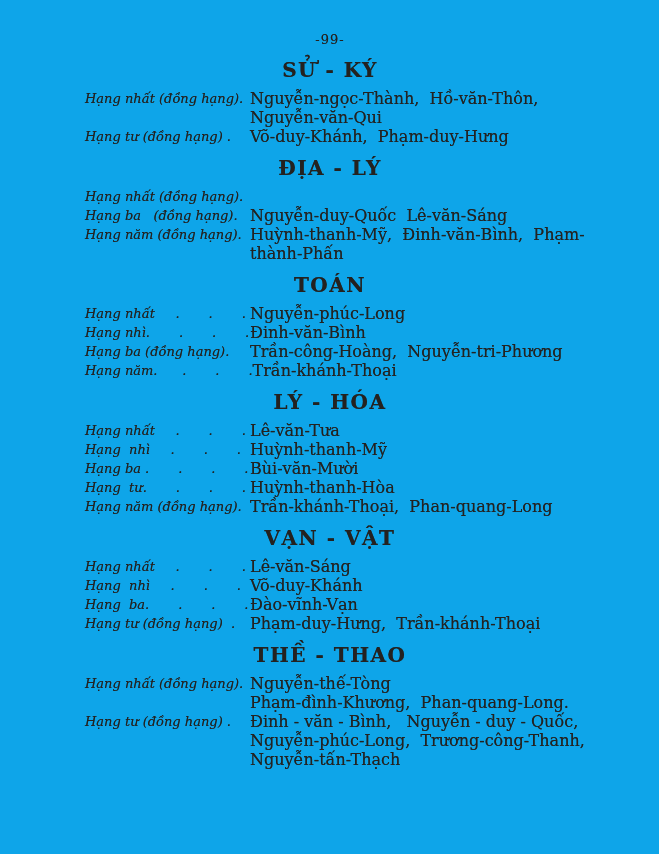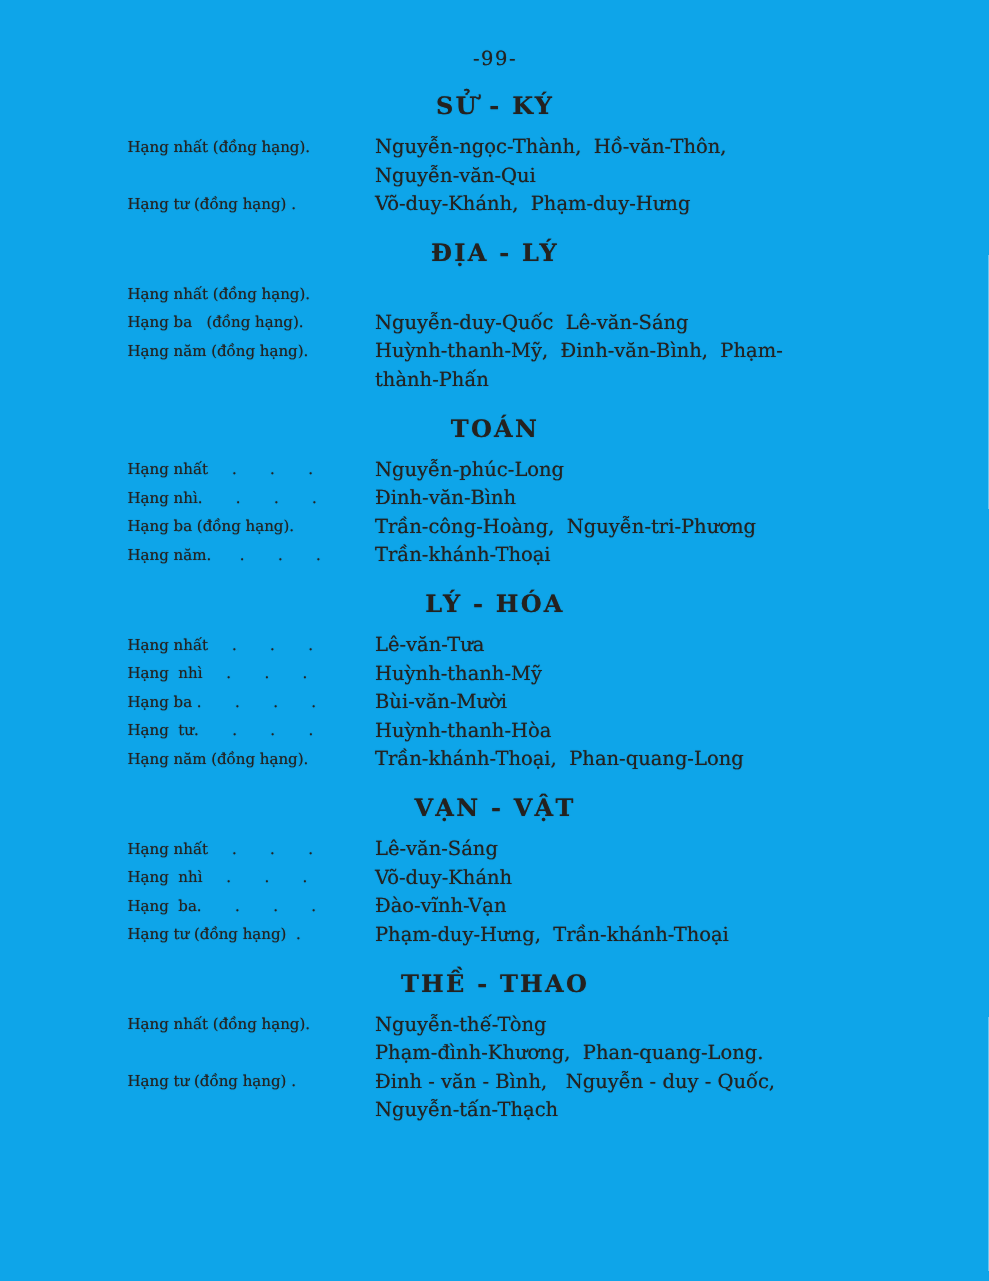--- a/index.html
+++ b/index.html
@@ -22,38 +22,39 @@
   .page-number {
     width: 490px;
     text-align: center;
     font-size: 13px;
     line-height: 16px;
     letter-spacing: 1px;
   }
   .section-title {
     width: 490px;
     text-align: center;
-    font-size: 16px;
+    font-size: 20px;
     line-height: 17px;
     font-weight: bold;
     letter-spacing: 1.5px;
     margin: 14px 0 10px 0;
   }
   .row {
     display: flex;
     align-items: flex-start;
   }
   .rank-label {
     flex: 0 0 165px;
     white-space: pre;
-    font-size: 10px;
+    font-size: 13px;
     line-height: 19px;
+    font-style: italic;
   }
   .winner-names {
-    font-size: 13px;
+    font-size: 16px;
     line-height: 19px;
   }
   .name-line { white-space: pre; }
 </style>
 </head>
 <body>
 
 <div class="page">
   <div class="page-number">-99-</div>
   <div>
@@ -215,19 +216,20 @@
     <div class="winner-names">
               <div class="name-line">Nguyễn-thế-Tòng</div>
               <div class="name-line">Phạm-đình-Khương,  Phan-quang-Long.</div>
             </div>
   </div>
 
   <div class="row">
     <div class="rank-label">Hạng tư (đồng hạng) .</div>
     <div class="winner-names">
               <div class="name-line">Đinh - văn - Bình,   Nguyễn - duy - Quốc,</div>
+              <div class="name-line">Nguyễn-phúc-Long,  Trương-công-Thanh,</div>
               <div class="name-line">Nguyễn-tấn-Thạch</div>
             </div>
   </div>
 </div>
   </section>
 </div>
 </div>
 
 </body></html>

